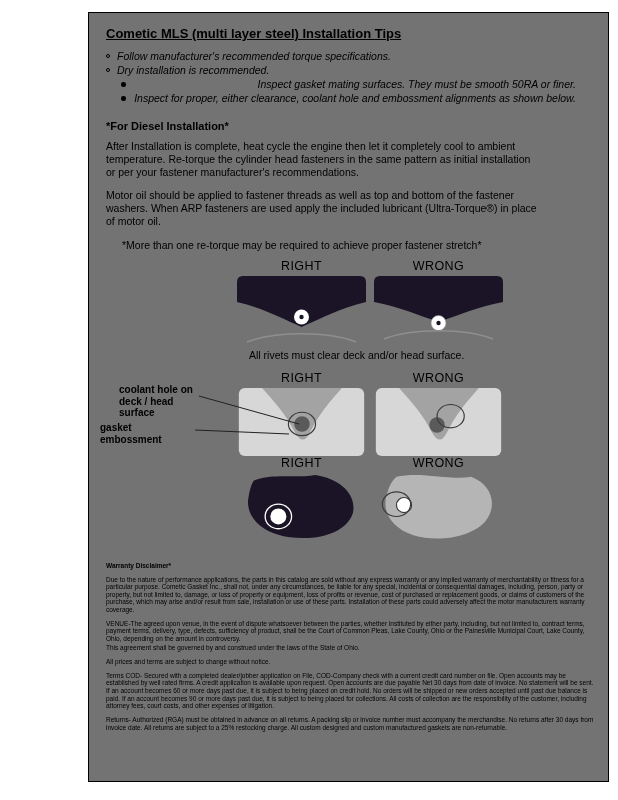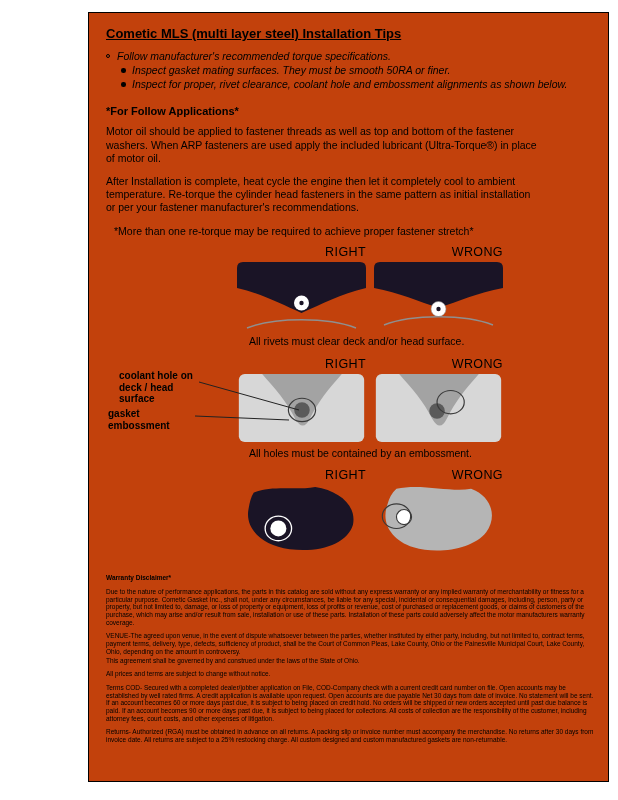--- a/index.html
+++ b/index.html
@@ -3,43 +3,43 @@
 <meta charset="utf-8">
 <style>
   * { margin:0; padding:0; box-sizing:border-box; }
   html,body { background:#ffffff; }
   body {
     width:618px; height:800px; position:relative; overflow:hidden;
     font-family:"Liberation Sans", sans-serif; color:#000;
   }
   .frame {
     position:absolute; left:88px; top:12px; width:521px; height:770px;
-    border:1px solid #000; padding:13px 10px 0 17px; background:#c2410c;
+    border:1px solid #000; padding:13px 10px 0 17px; background:#737373;
   }
   .title { font-size:13px; font-weight:bold; text-decoration:underline; margin-bottom:9px; }
   .tips { list-style:none; font-size:10.5px; line-height:1.25; max-width:470px;font-style:italic; }
   .tips li { position:relative; padding-left:11px; margin-bottom:1px; }
   .tips li .b1 { position:absolute; left:0; top:3.5px; width:4px; height:4px; border:1px solid #000; border-radius:50%; }
-  .tips li.sub { margin-left:15px; }
+  .tips li.sub { margin-left:15px;text-align:right; }
   .tips li.sub .b2 { position:absolute; left:0; top:4px; width:4.5px; height:4.5px; background:#000; border-radius:50%; }
   .diesel-heading { font-size:11px; font-weight:bold; margin:14px 0 8px; }
   .para { font-size:10.5px; line-height:1.25; max-width:434px; margin-bottom:10px; }
-  .note { font-size:10.5px; margin:11px 8px 8px; }
+  .note { font-size:10.5px; margin:11px 16px 8px; }
 
   .diagrams { margin-left:131px; width:266px; }
   .head-row { display:flex; gap:8px; margin-bottom:3px; }
-  .head-row .hd { width:129px; text-align:right; font-size:12.5px; letter-spacing:.4px; }
+  .head-row .hd { width:129px; text-align:center; font-size:12.5px; letter-spacing:.4px; }
   .panel-row { display:flex; gap:8px; position:relative;font-weight:bold; }
   .panel { width:129px; height:68px; }
   .panel svg { display:block; width:100%; height:100%; }
   .caption { font-size:10.5px; line-height:1.2; margin:5px 12px 9px; max-width:252px; }
 
   .lbl { position:absolute; font-size:10px; line-height:1.18; color:#000; }
   .lbl-coolant { left:-118px; top:-4px; width:90px; }
-  .lbl-emboss  { left:-137px; top:34px; width:95px;margin-left:8px; }
+  .lbl-emboss  { left:-137px; top:34px; width:95px; }
   .arrow-svg { position:absolute; left:-42px; top:0; width:112px; height:60px; pointer-events:none; }
 
   .fill-dark   { fill: var(--diagram_dark, #1a1426); }
   .fill-panel  { fill: var(--panel_gray, #d7d7d7); }
   .fill-wedge  { fill: var(--wedge_gray, #a3a3a3); }
   .fill-hole   { fill: var(--hole_gray, #5a5a5a); }
   .fill-shapegray { fill: var(--shape_gray, #b5b5b5); }
   .stroke-line { stroke: var(--line_gray, #8f8f8f); stroke-width:1.5; }
   .stroke-dark { stroke:#3a3a3a; stroke-width:1.2; }
   .arrow-line  { stroke:#222; stroke-width:1; }
@@ -54,33 +54,37 @@
 
 <div class="frame">
 
   <div class="title">Cometic MLS (multi layer steel) Installation Tips</div>
 
   <ul class="tips">
     <li>
       <span class="b1"></span>
       <span>Follow manufacturer's recommended torque specifications.</span>
     </li>
+    <li>
+      <span class="b1"></span>
+      <span>Dry installation is recommended.</span>
+    </li>
     <li class="sub">
       <span class="b2"></span>
       <span>Inspect gasket mating surfaces.  They must be smooth 50RA or finer.</span>
     </li>
     <li class="sub">
       <span class="b2"></span>
-      <span>Inspect for proper, rivet clearance, coolant hole and embossment alignments as shown below.</span>
+      <span>Inspect for proper, either clearance, coolant hole and embossment alignments as shown below.</span>
     </li>
   </ul>
 
-  <div class="diesel-heading">*For Follow Applications*</div>
+  <div class="diesel-heading">*For Diesel Installation*</div>
+  <p class="para">After Installation is complete, heat cycle the engine then let it completely cool to ambient temperature. Re-torque the cylinder head fasteners in the same pattern as initial installation or per your fastener manufacturer's recommendations.</p>
   <p class="para">Motor oil should be applied to fastener threads as well as top and bottom of the fastener washers. When ARP fasteners are used apply the included lubricant (Ultra-Torque®) in place of motor oil.</p>
-  <p class="para">After Installation is complete, heat cycle the engine then let it completely cool to ambient temperature. Re-torque the cylinder head fasteners in the same pattern as initial installation or per your fastener manufacturer's recommendations.</p>
   <div class="note">*More than one re-torque may be required to achieve proper fastener stretch*</div>
 
   <div class="diagrams">
 
     <div class="diag-row">
       <div class="head-row">
         <div class="hd">RIGHT</div>
         <div class="hd">WRONG</div>
       </div>
       <div class="panel-row">
@@ -126,21 +130,20 @@
         </div>
         <div class="panel">
           <svg viewBox="0 0 129 70">
             <rect x="0" y="0" width="129" height="70" rx="6" class="fill-panel"></rect>
             <path class="fill-wedge" d="M24,0 H106 C92,16 82,28 73,46 Q66,60 58,46 C49,28 38,16 24,0 Z"></path>
             <circle cx="63" cy="38" r="8" class="fill-hole"></circle>
             <ellipse cx="77" cy="29" rx="14" ry="12" fill="none" class="stroke-dark"></ellipse>
           </svg>
         </div>
       </div>
-      <div class="caption">All holes must be contained by an embossment.</div>
     </div>
 
     <div class="diag-row">
       <div class="head-row">
         <div class="hd">RIGHT</div>
         <div class="hd">WRONG</div>
       </div>
       <div class="panel-row">
         <div class="panel">
           <svg viewBox="0 0 129 72">

